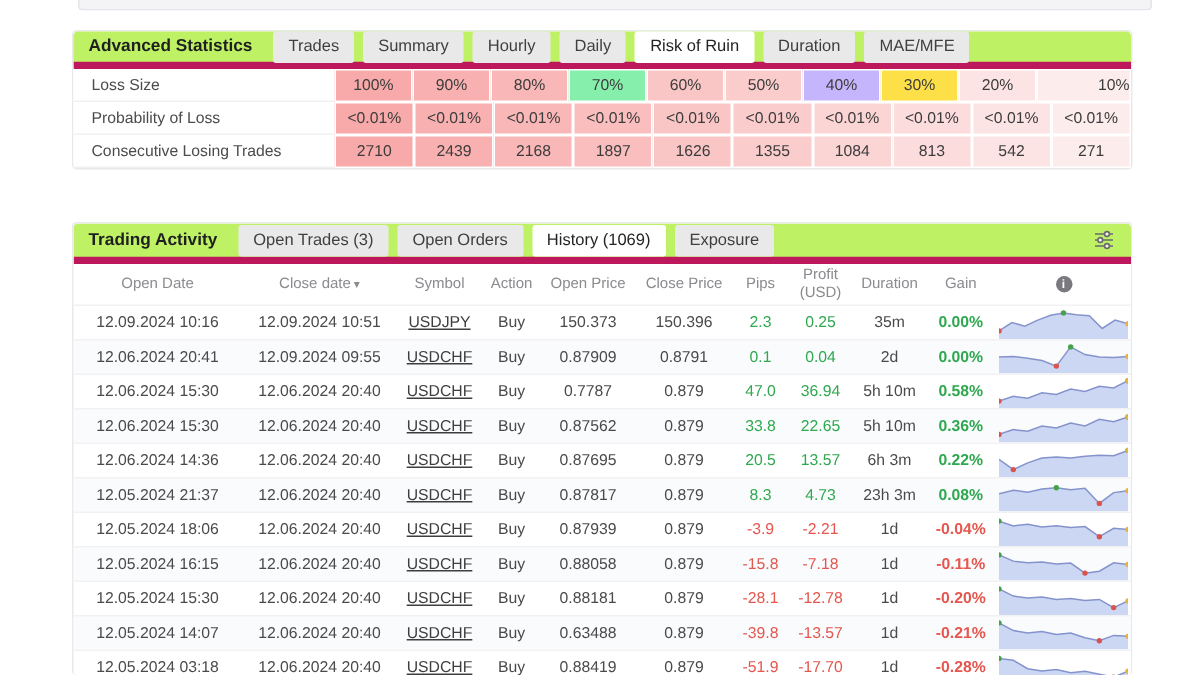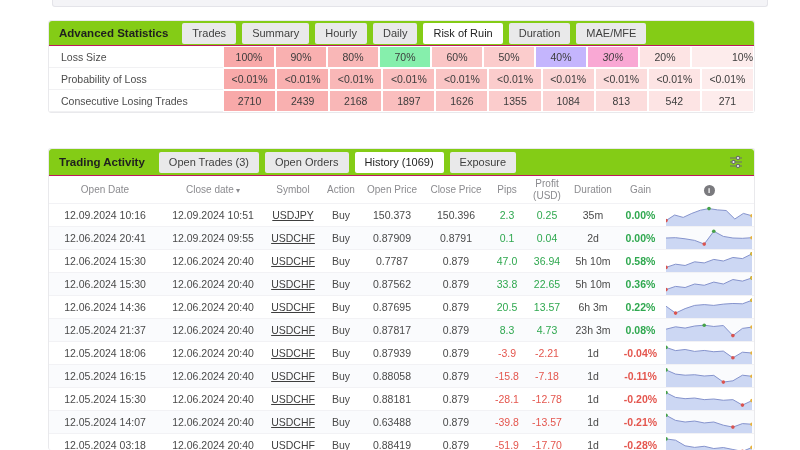--- a/index.html
+++ b/index.html
@@ -2,21 +2,21 @@
 <html><head>
 <meta charset="utf-8">
 <style>
   html,body{margin:0;padding:0;width:800px;height:450px;overflow:hidden;background:#ffffff;
     font-family:"Liberation Sans","DejaVu Sans",sans-serif;}
   .card{position:absolute;background:#fff;border:1px solid #e9e9ec;border-radius:3px;box-sizing:border-box;}
   
   #top-strip{position:absolute;left:52px;top:0;width:716px;height:7px;background:#f4f4f7;
     border:1px solid #e4e4e9;border-top:none;border-radius:0 0 3px 3px;box-sizing:border-box;}
   
-  .strip{display:flex;align-items:center;background:#84cc16;border-bottom:1px solid #be185d;
+  .strip{display:flex;align-items:center;background:#bef264;border-bottom:5px solid #be185d;
     padding:0 10px;box-sizing:border-box;}
   .strip-title{font-weight:bold;font-size:11.5px;color:#1f1f1f;margin-right:14px;white-space:nowrap;}
   .tab{background:#e9e9ea;border-radius:2px;padding:0 10px;height:21px;line-height:21px;
     font-size:11px;color:#3f3f3f;margin-right:6px;white-space:nowrap;cursor:pointer;}
   .tab.active{background:#ffffff;color:#242424;}
   .strip-spacer{flex:1;}
   
   #card1{left:48px;top:20px;width:707px;}
   #card1 .strip{height:25px;border-radius:3px 3px 0 0;}
   .hm-row{display:grid;grid-template-columns:174px repeat(10,1fr);height:22px;}
@@ -66,21 +66,21 @@
   <div id="risk-table">
       <div class="hm-row">
         <div class="hm-label">Loss Size</div>
         <div class="hm-cell" style="background: rgb(248, 169, 169);">100%</div>
         <div class="hm-cell" style="background: rgb(249, 176, 176);">90%</div>
         <div class="hm-cell" style="background: rgb(249, 183, 183);">80%</div>
         <div class="hm-cell" style="background: #86efac;">70%</div>
         <div class="hm-cell" style="background: rgb(250, 197, 197);">60%</div>
         <div class="hm-cell" style="background: rgb(251, 204, 204);">50%</div>
         <div class="hm-cell" style="background: #c4b5fd;">40%</div>
-        <div class="hm-cell" style="background: #f9a8d4; font-style: italic;">30%</div>
+        <div class="hm-cell" style="background: #fde047;">30%</div>
         <div class="hm-cell" style="background: rgb(253, 228, 228);">20%</div>
         <div class="hm-cell" style="background: rgb(253, 236, 236); padding-left: 40px;">10%</div>
       </div>
       <div class="hm-row">
         <div class="hm-label">Probability of Loss</div>
         <div class="hm-cell" style="background: rgb(248, 169, 169);">&lt;0.01%</div>
         <div class="hm-cell" style="background: rgb(249, 176, 176);">&lt;0.01%</div>
         <div class="hm-cell" style="background: rgb(249, 183, 183);">&lt;0.01%</div>
         <div class="hm-cell" style="background: rgb(250, 190, 190);">&lt;0.01%</div>
         <div class="hm-cell" style="background: rgb(250, 197, 197);">&lt;0.01%</div>

